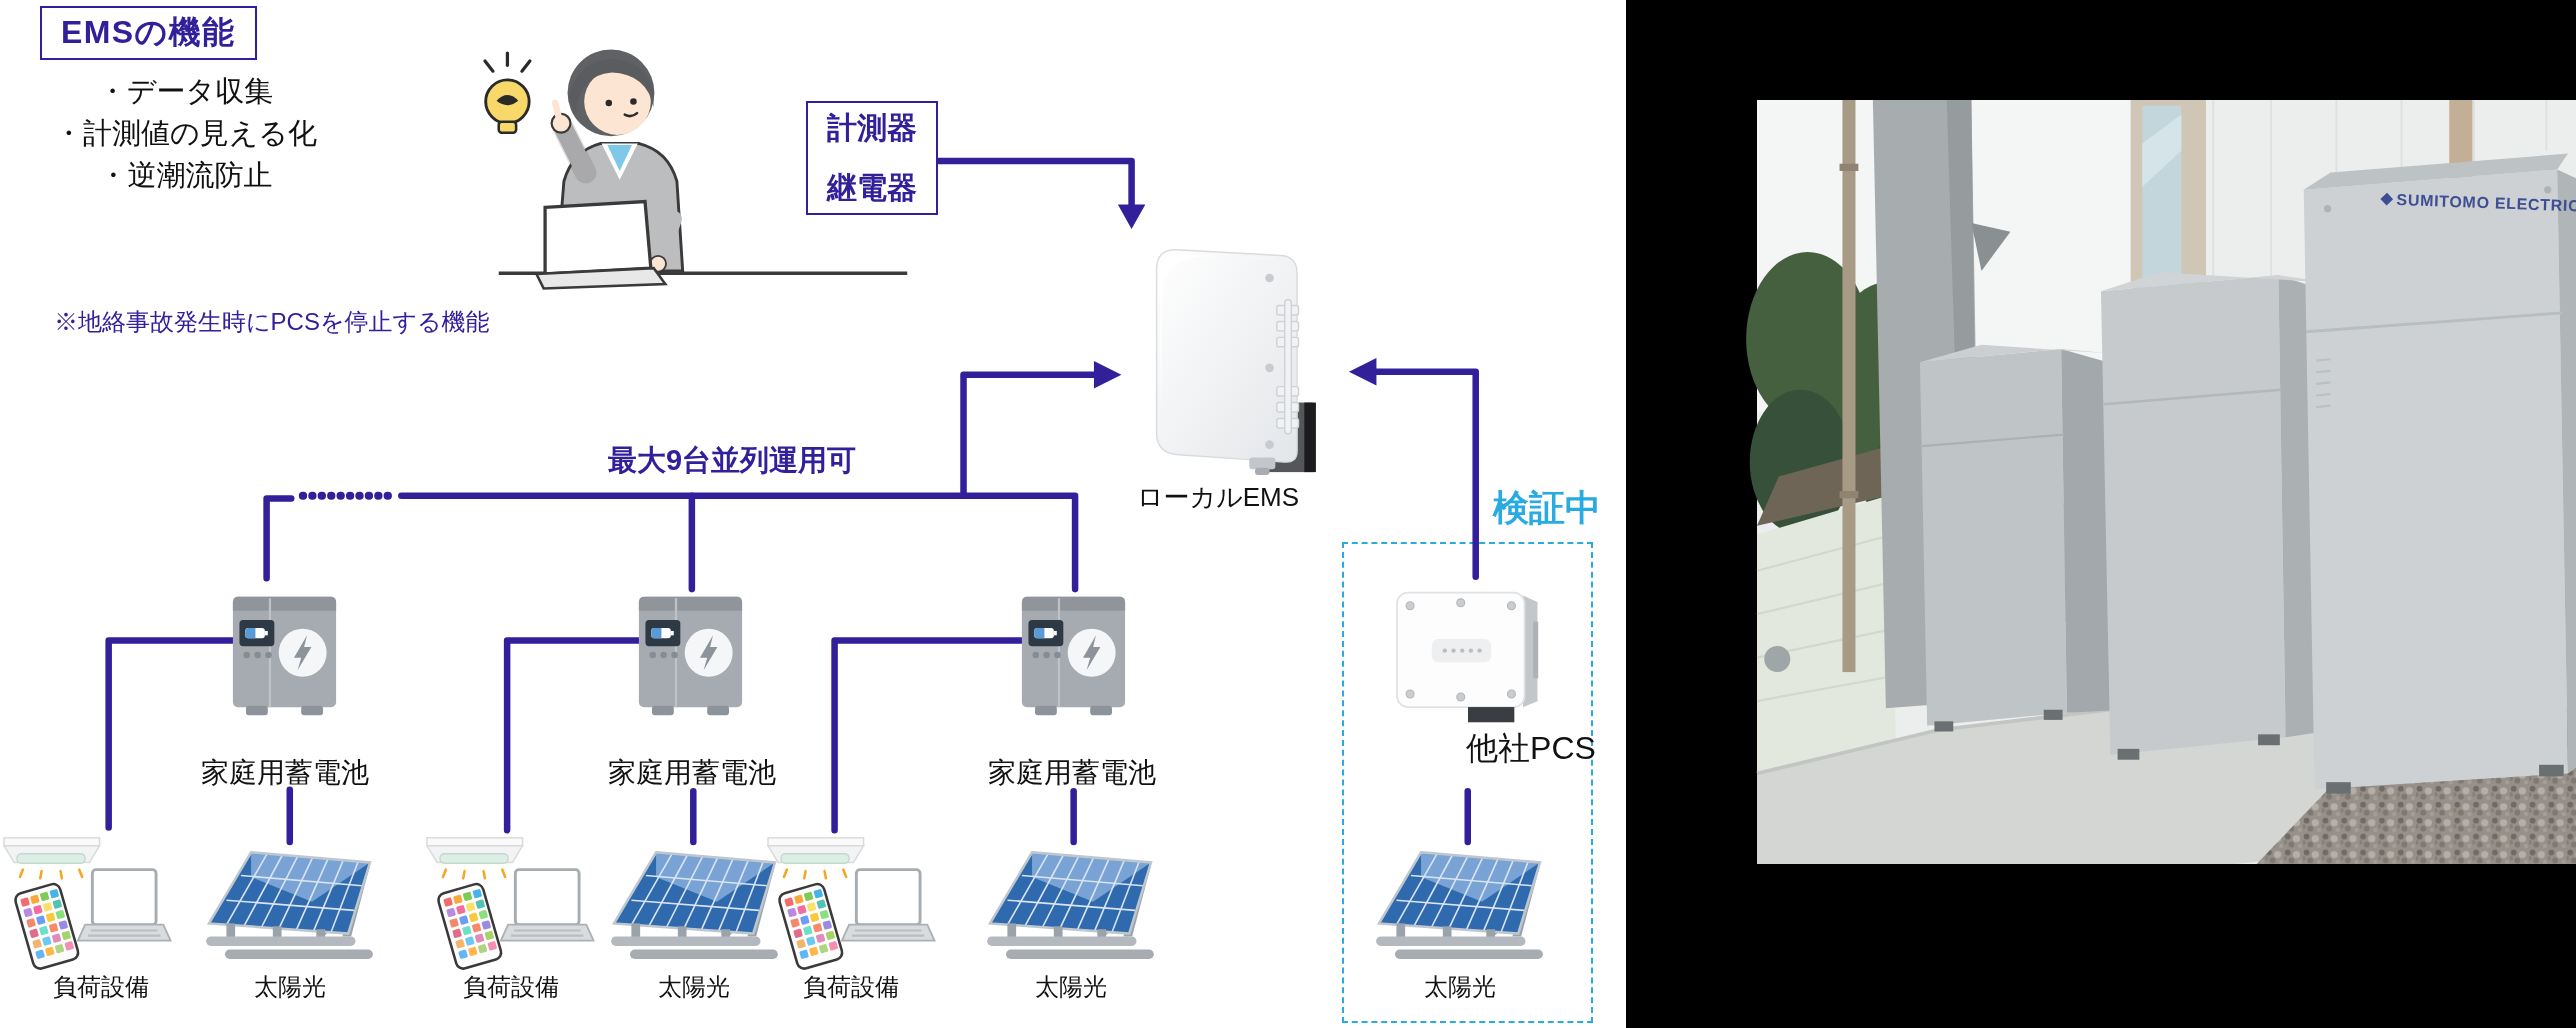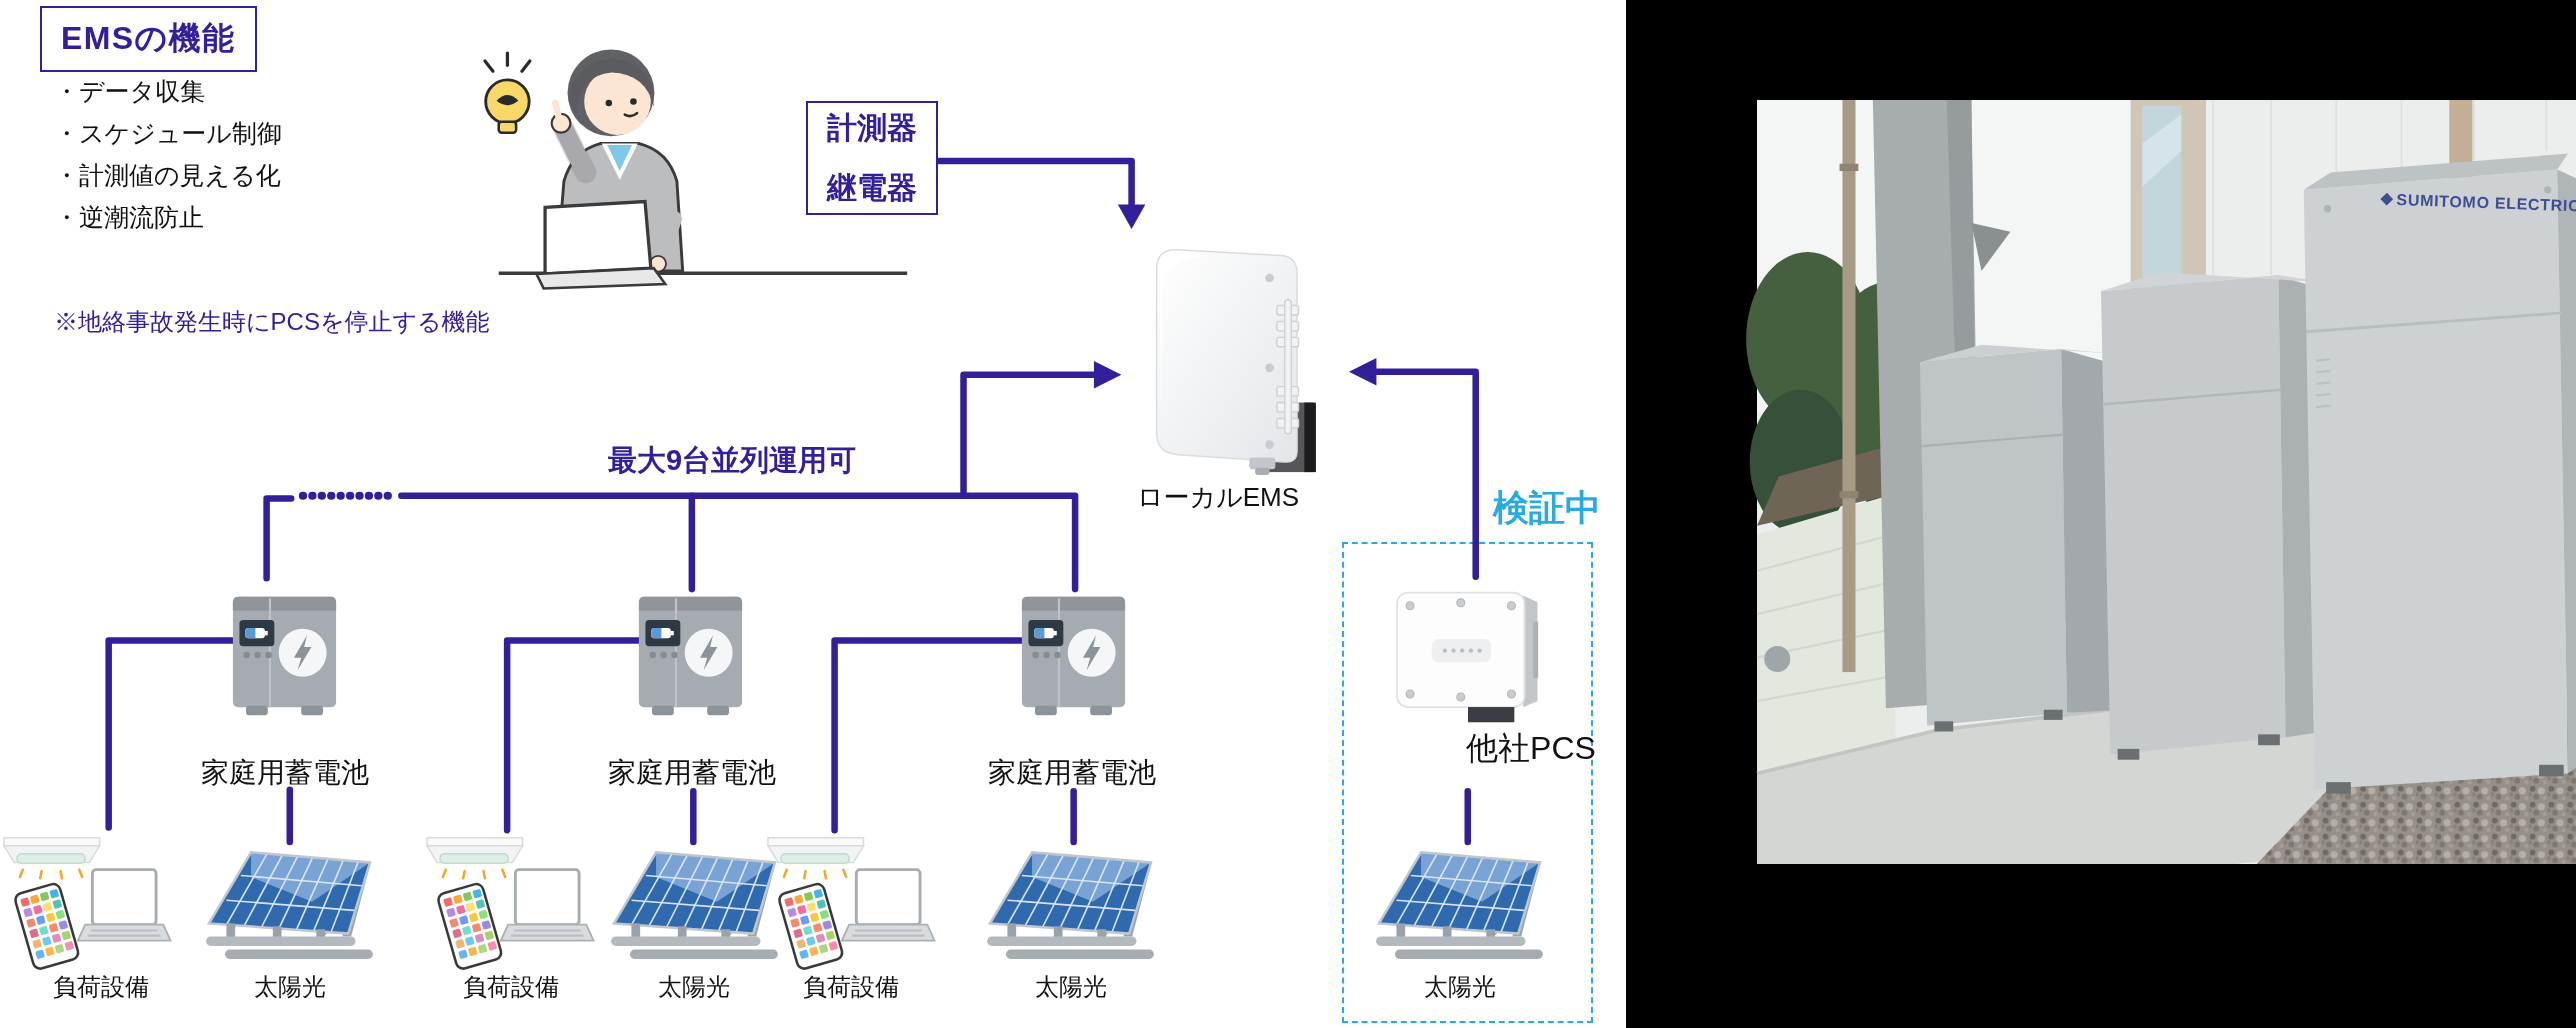--- a/index.html
+++ b/index.html
@@ -8,25 +8,25 @@
     --ink:#111111;
   }
   *{box-sizing:border-box;margin:0;padding:0}
   body{background:#ffffff;font-family:"Liberation Sans",sans-serif;}
   .canvas{position:relative;width:2576px;height:1029px;background:#ffffff;overflow:hidden;}
   .abs{position:absolute;}
   svg{display:block;overflow:visible;}
 
   
   .ems-box{
-    left:40px;top:5.8px;padding:9px 19px;
+    left:40px;top:5.8px;padding:3px 19px;
     border:2.9px solid var(--purple);color:var(--purple);
     font-size:32px;font-weight:bold;letter-spacing:1.4px;background:#fff;z-index:5;
   }
-  .func-list{left:54px;top:70px;color:var(--ink);font-size:25px;line-height:42px;z-index:5;}
+  .func-list{left:54px;top:70px;color:var(--ink);font-size:29px;line-height:42px;z-index:5;text-align:center;}
   .func-list .mark{color:var(--purple);}
   .footnote{left:54px;top:306px;color:var(--purple);font-size:24px;z-index:5;}
   .meter-box{
     left:806px;top:101px;width:132px;height:114px;
     border:2.9px solid var(--purple);color:var(--purple);background:#fff;
     font-size:30px;font-weight:bold;display:flex;flex-direction:column;
     align-items:center;justify-content:center;line-height:1.35;z-index:5;gap:20px;
   }
   .label{position:absolute;transform:translateX(-50%);white-space:nowrap;color:var(--ink);z-index:6;}
   .lbl-ems{left:1218px;top:480px;font-size:26px;}
@@ -165,21 +165,20 @@
         </g>
       </g>
     </defs>
   </svg>
 
   <div class="abs ems-box">
     <span>EMSの機能</span>
   </div>
   <div class="abs func-list">
     <div>・データ収集</div>
-    <div>・スケジュール制御</div>
     <div>・計測値の見える化</div>
     <div>・逆潮流防止</div>
   </div>
   <div class="abs footnote">※地絡事故発生時にPCSを停止する機能</div>
 
   <svg class="dev" style="left:435px;top:29px;width:478px;height:261px" viewBox="0 0 660 360">
     <g>
       <g stroke="#2A2A2A" stroke-width="4.5" stroke-linecap="round">
         <line x1="80" y1="58" x2="69" y2="44"></line>
           <line x1="100" y1="50" x2="100" y2="33"></line>

